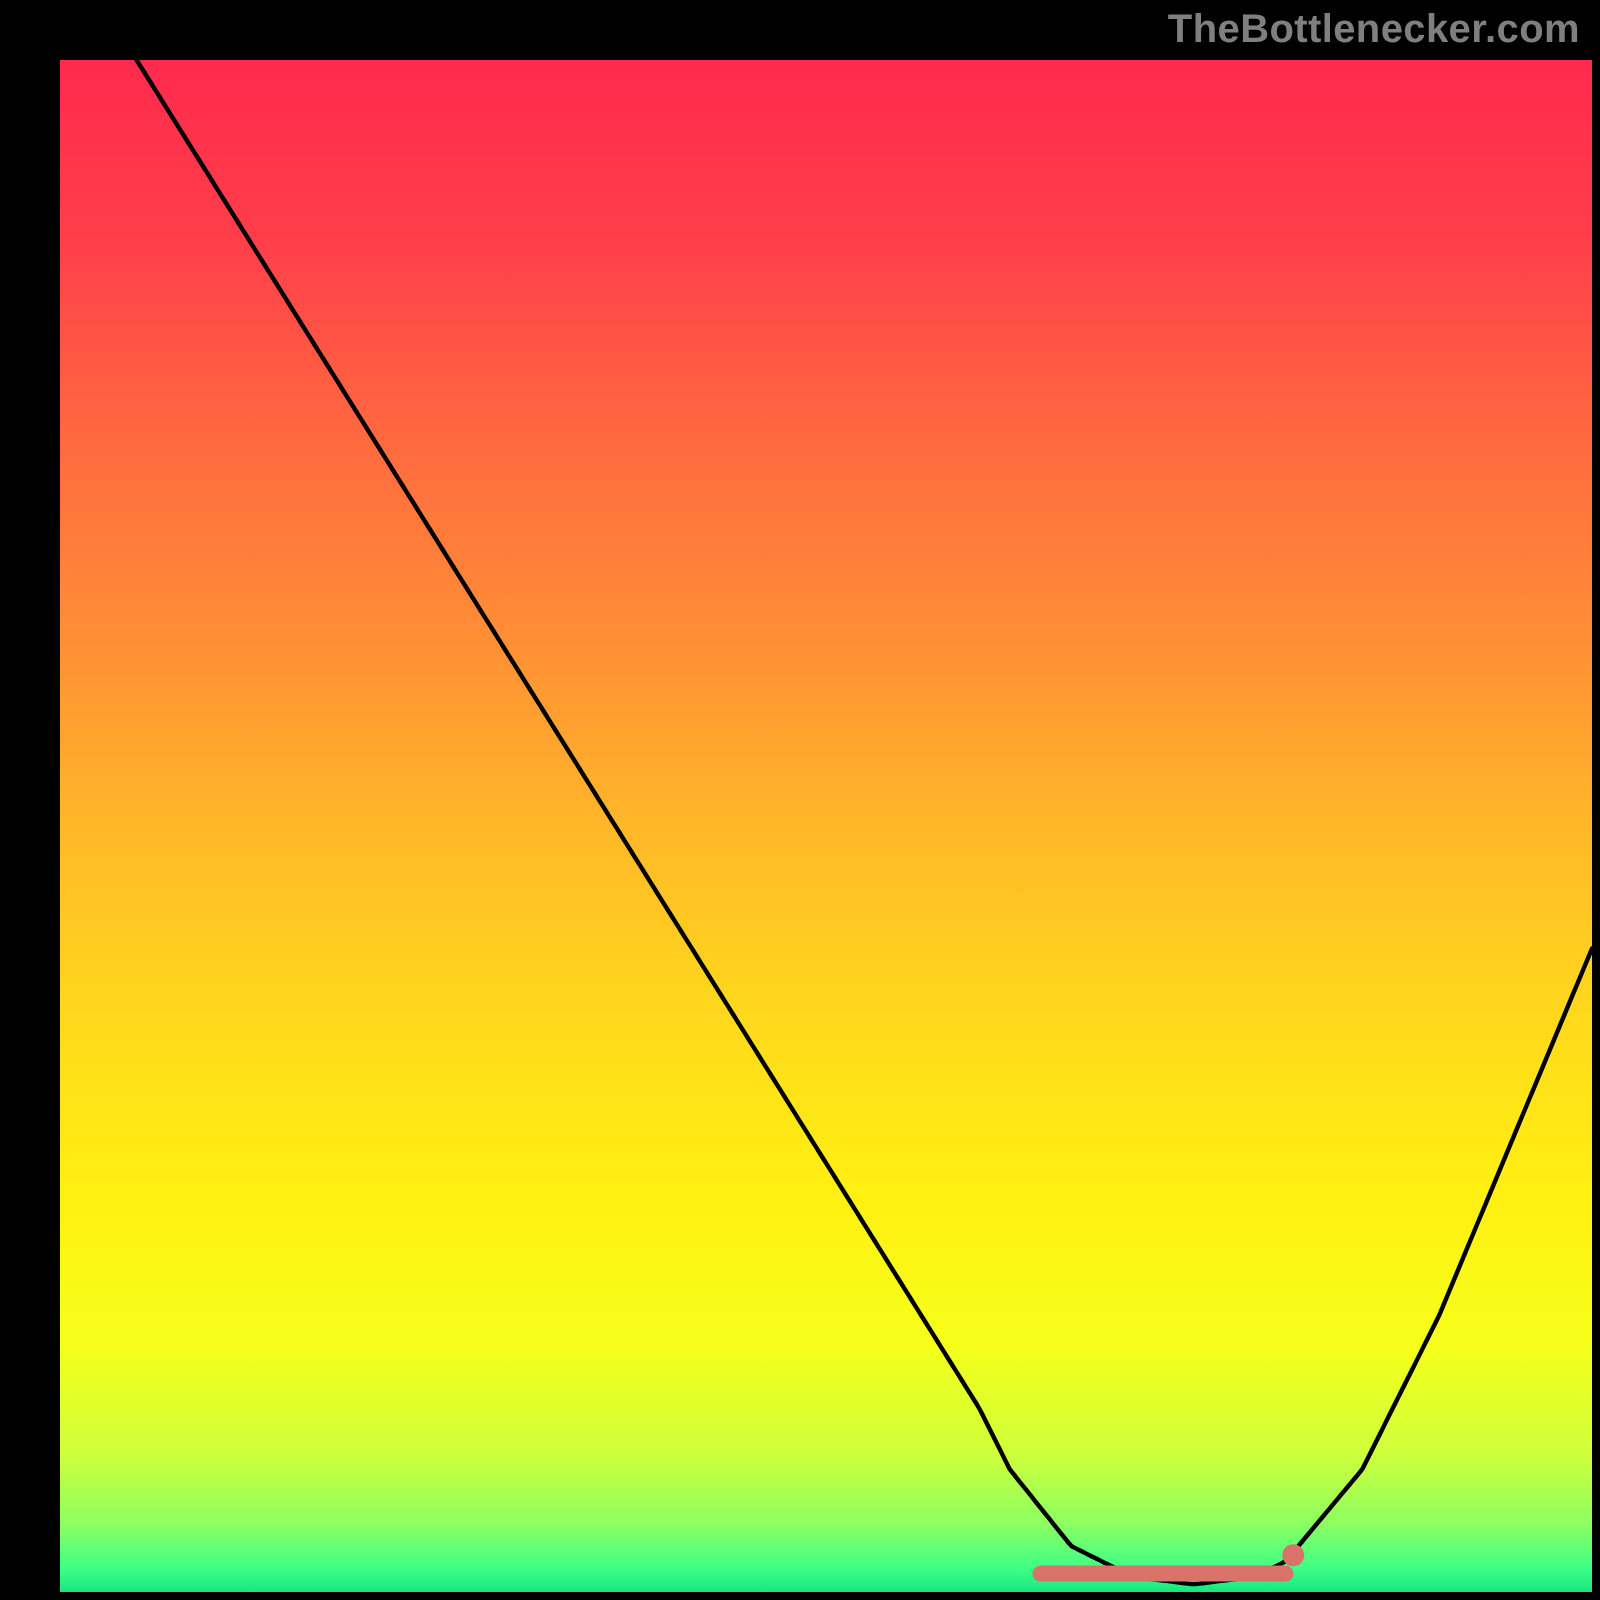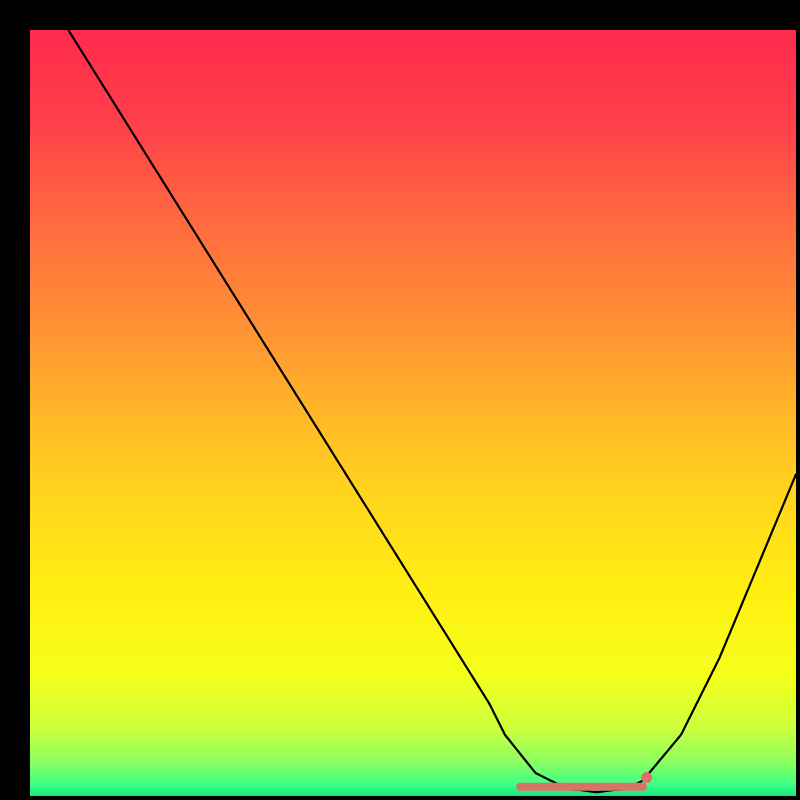--- a/index.html
+++ b/index.html
@@ -30,20 +30,21 @@
   svg {
     position: absolute;
     left: 0;
     top: 0;
   }
 </style>
 </head>
 <body>
 
 <div class="stage">
+  <div class="attribution">TheBottlenecker.com</div>
 
   <svg id="chart-svg" width="800" height="800" viewBox="0 0 800 800">
     <defs>
       <linearGradient id="bg-grad" x1="0" y1="0" x2="0" y2="1">
           <stop offset="0%" stop-color="#ff2a4d"></stop>
           <stop offset="12%" stop-color="#ff3f4a"></stop>
           <stop offset="25%" stop-color="#ff6a3f"></stop>
           <stop offset="38%" stop-color="#ff8f35"></stop>
           <stop offset="50%" stop-color="#ffb728"></stop>
           <stop offset="62%" stop-color="#ffd81c"></stop>

